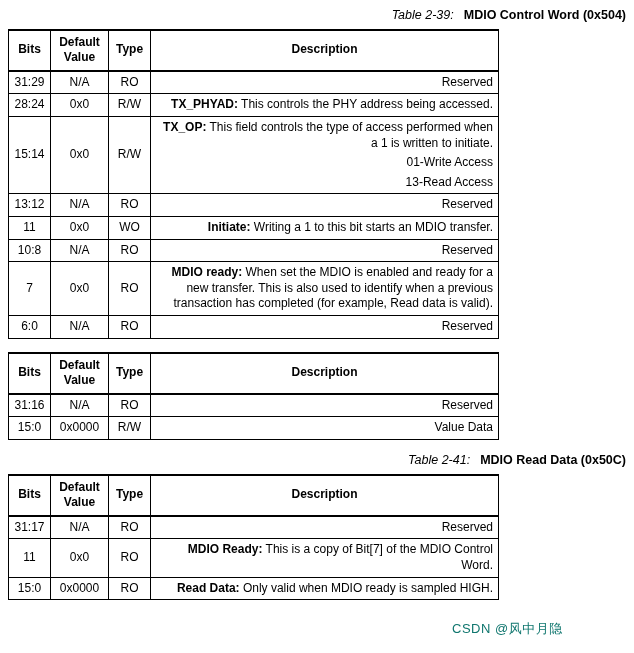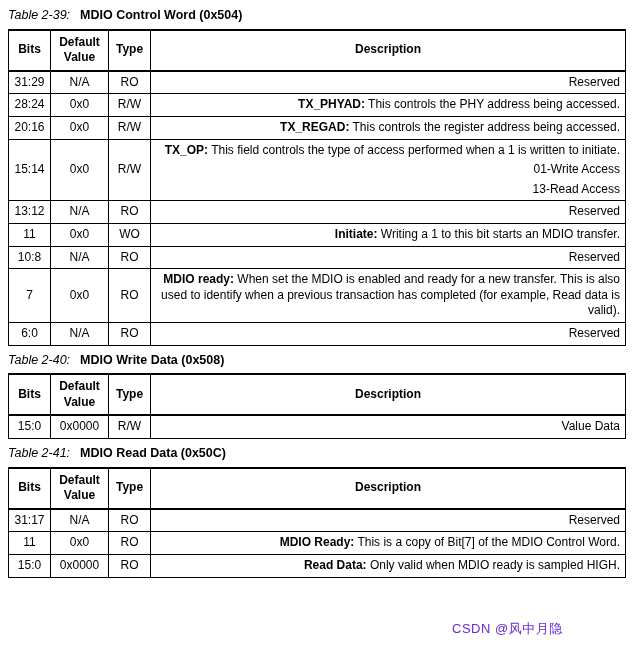--- a/index.html
+++ b/index.html
@@ -15,28 +15,29 @@
     width: 618px;
     height: 641px;
     padding: 6px 8px;
     overflow: hidden;
   }
   .caption {
     margin: 2px 0 5px 0;
     font-size: 12.5px;
     line-height: 1.25;
     white-space: nowrap;
+    text-align: right;
   }
   .caption .cap-label { font-style: italic; }
   .caption .cap-title { font-weight: bold; margin-left: 10px; }
   table.tbl {
     border-collapse: collapse;
     table-layout: fixed;
-    width: 618px;
-    margin: 0 0 7px 0;
+    width: 491px;
+    margin: 0 0 13px 0;
   }
   .tbl th, .tbl td {
     border: 1px solid #000;
     padding: 3px 5px;
     line-height: 1.3;
     vertical-align: middle;
     overflow: hidden;
   }
   .tbl thead th {
     border-top: 2.5px solid #000;
@@ -92,28 +93,20 @@
         </tr>
         <tr>
           <td class="c">28:24</td>
           <td class="c">0x0</td>
           <td class="c">R/W</td>
           <td class="desc">
             <div class="desc-line"><b>TX_PHYAD:</b> This controls the PHY address being accessed.</div>
           </td>
         </tr>
         <tr>
-          <td class="c">20:16</td>
-          <td class="c">0x0</td>
-          <td class="c">R/W</td>
-          <td class="desc">
-            <div class="desc-line"><b>TX_REGAD:</b> This controls the register address being accessed.</div>
-          </td>
-        </tr>
-        <tr>
           <td class="c">15:14</td>
           <td class="c">0x0</td>
           <td class="c">R/W</td>
           <td class="desc">
             <div class="desc-line"><b>TX_OP:</b> This field controls the type of access performed when a 1 is written to initiate.</div>
             <div class="desc-line">01-Write Access</div>
             <div class="desc-line">13-Read Access</div>
           </td>
         </tr>
         <tr>
@@ -152,40 +145,45 @@
           <td class="c">6:0</td>
           <td class="c">N/A</td>
           <td class="c">RO</td>
           <td class="desc">
             <div class="desc-line">Reserved</div>
           </td>
         </tr>
       </tbody>
   </table>
 
-  <div class="caption">
-    <span class="cap-label">Table 2-40:</span><span class="cap-title">MDIO Write Data (0x508)</span>
-  </div>
   <table class="tbl">
     <colgroup>
         <col style="width:42px">
         <col style="width:58px">
         <col style="width:42px">
         <col>
       </colgroup>
     <thead>
       <tr>
         <th>Bits</th>
         <th>Default Value</th>
         <th>Type</th>
         <th>Description</th>
       </tr>
     </thead>
     <tbody>
         <tr>
+          <td class="c">31:16</td>
+          <td class="c">N/A</td>
+          <td class="c">RO</td>
+          <td class="desc">
+            <div class="desc-line">Reserved</div>
+          </td>
+        </tr>
+        <tr>
           <td class="c">15:0</td>
           <td class="c">0x0000</td>
           <td class="c">R/W</td>
           <td class="desc">
             <div class="desc-line">Value Data</div>
           </td>
         </tr>
       </tbody>
   </table>
 
@@ -228,14 +226,14 @@
           <td class="c">15:0</td>
           <td class="c">0x0000</td>
           <td class="c">RO</td>
           <td class="desc">
             <div class="desc-line"><b>Read Data:</b> Only valid when MDIO ready is sampled HIGH.</div>
           </td>
         </tr>
       </tbody>
   </table>
 
-  <div class="watermark" style="color: #6d28d9;">CSDN @风中月隐</div>
+  <div class="watermark" style="color: #0f766e;">CSDN @风中月隐</div>
 </div>
 
 </body></html>

